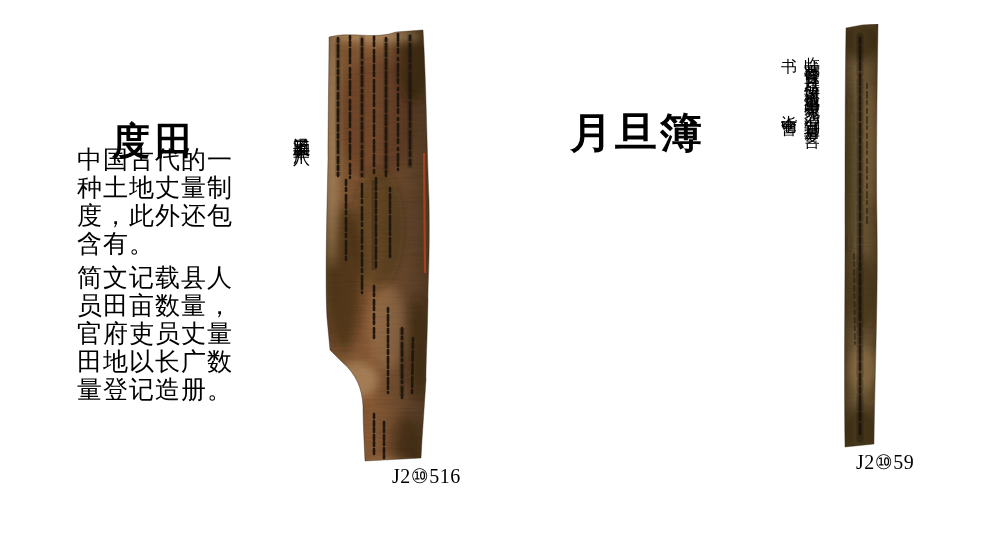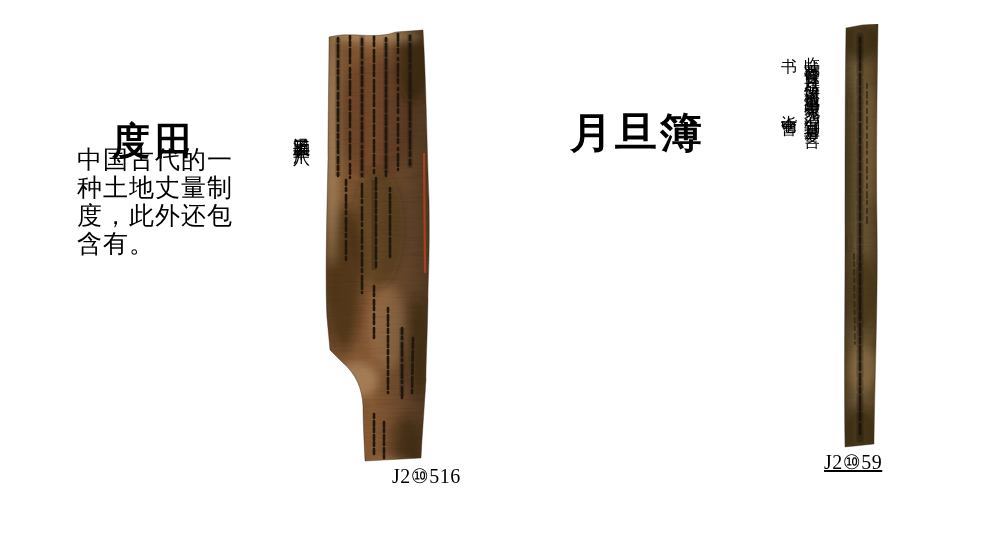--- a/index.html
+++ b/index.html
@@ -17,34 +17,35 @@
   .vtext{
     position:absolute;writing-mode:vertical-rl;text-orientation:upright;
     white-space:nowrap;line-height:1;
   }
   #caption-left{left:293px;top:124px;font-size:17px;letter-spacing:1.5px;}
   #vcol1{left:804px;top:44px;font-size:16px;letter-spacing:3px;}
   #vcol2a{left:781px;top:45px;font-size:16px;letter-spacing:1.5px;}
   #vcol2b{left:781px;top:102px;font-size:16px;letter-spacing:1.5px;}
   .artifact-label{position:absolute;font-size:20px;letter-spacing:0.5px;white-space:nowrap;}
   #label-left{left:352px;top:464px;margin-left:40px;}
-  #label-right{left:824px;top:450px;text-decoration:underline;}
+  #label-right{left:856px;top:450px;}
   .slip{position:absolute;}
   #slip-left{left:316px;top:28px;}
   #slip-right{left:842px;top:24px;}
 </style>
 </head>
 <body>
 
 <div class="stage">
 
   <h1 class="title" id="title-left">度田</h1>
 
   <div class="body-text" id="body-left">
     <p>中国古代的一种土地丈量制度，此外还包含有。</p>
+    <p>简文记载县人员田亩数量，官府吏员丈量田地以长广数量登记造册。</p>
   </div>
 
   <div class="vtext" id="caption-left">汤田长五十三广十八</div>
 
   <svg class="slip" id="slip-left" width="124" height="437" viewBox="0 0 124 437">
     <defs>
       <linearGradient id="woodL" x1="0" y1="0" x2="1" y2="0">
         <stop offset="0" stop-color="#5a3e24"></stop>
         <stop offset="0.18" stop-color="#7d5430"></stop>
         <stop offset="0.45" stop-color="#8a5c36"></stop>

